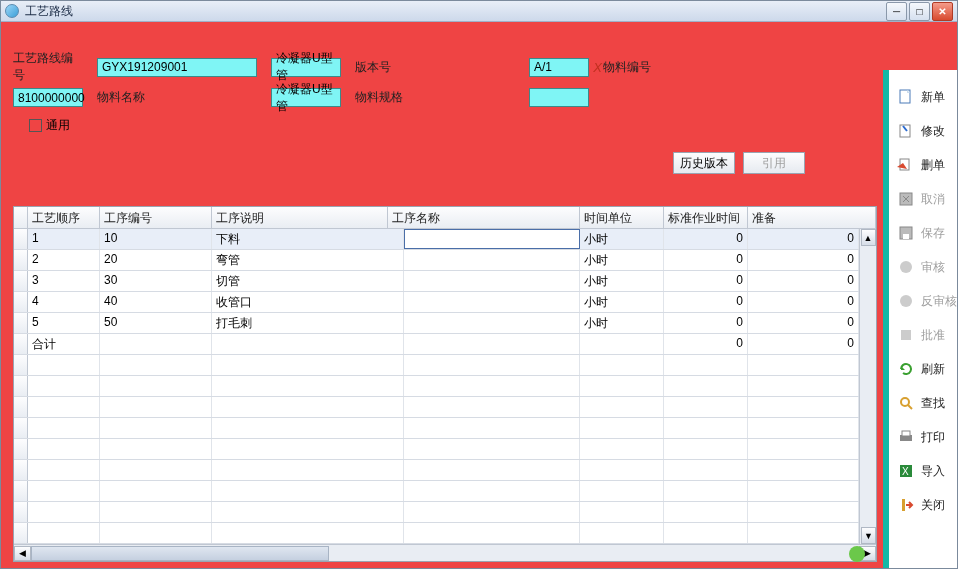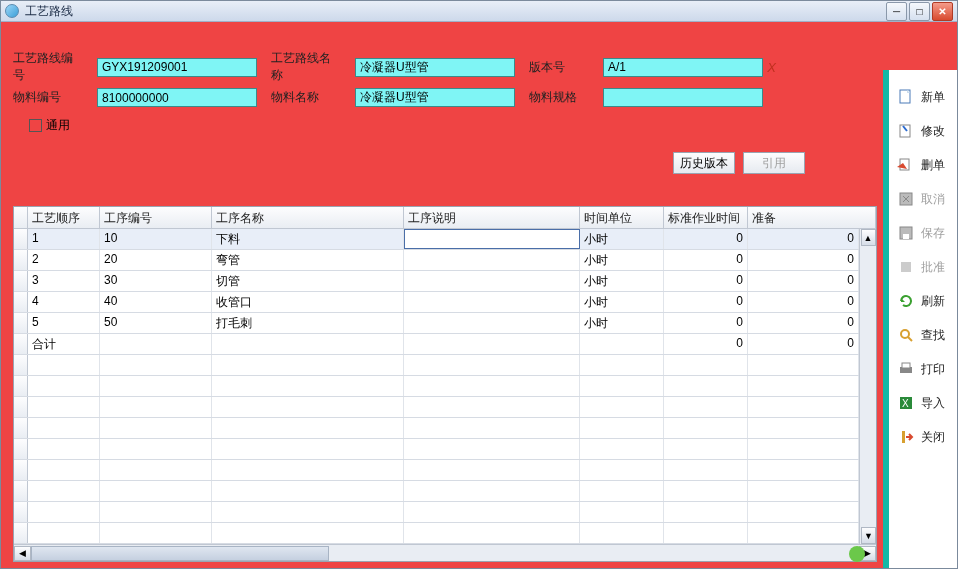--- a/index.html
+++ b/index.html
@@ -61,21 +61,20 @@
       <div class="win-btn close">✕</div>
     </div>
   </div>
   <div class="body">
     <div class="main">
       <div class="form-grid">
         <label>工艺路线编号</label>
         <div class="input">
             <span>GYX191209001</span>
           </div>
-        <label>工艺路线名称</label>
         <div class="input">
             <span>冷凝器U型管</span>
           </div>
         <label>版本号</label>
         <div class="input version">
             <span>A/1</span>
             <span class="clear-x">X</span>
           </div>
 
         <label>物料编号</label>
@@ -100,22 +99,22 @@
       <div class="actions-row">
         <button class="btn">历史版本</button>
         <button class="btn disabled">引用</button>
       </div>
 
       <div class="grid-wrap">
         <div class="grid-head">
           <div class="rowhead"></div>
           <div class="hcell" style="width:72px">工艺顺序</div>
           <div class="hcell" style="width:112px">工序编号</div>
+          <div class="hcell" style="width:176px">工序说明</div>
           <div class="hcell" style="width:192px">工序名称</div>
-          <div class="hcell" style="width:176px">工序说明</div>
           <div class="hcell" style="width:84px">时间单位</div>
           <div class="hcell num" style="width:84px">标准作业时间</div>
           <div class="hcell num" style="flex:1">准备</div>
         </div>
         <div class="grid-inner">
           <div class="grid-body" id="grid-body">
               <div class="grid-row selected">
                 <div class="rowhead"></div>
                 <div class="cell" style="width: 72px;">1</div>
                 <div class="cell" style="width: 112px;">10</div>
@@ -326,20 +325,36 @@
             <svg width="16" height="16">
               <rect x="2" y="2" width="12" height="12" fill="#bbb" stroke="#888"></rect>
               <rect x="5" y="9" width="6" height="5" fill="#fff"></rect>
             </svg>
           </span>
           <span>保存</span>
         </div>
         <div class="sbtn disabled">
           <span class="icon">
             <svg width="16" height="16">
+              <circle cx="8" cy="8" r="6" fill="#ccc"></circle>
+            </svg>
+          </span>
+          <span>审核</span>
+        </div>
+        <div class="sbtn disabled">
+          <span class="icon">
+            <svg width="16" height="16">
+              <circle cx="8" cy="8" r="6" fill="#ccc"></circle>
+            </svg>
+          </span>
+          <span>反审核</span>
+        </div>
+        <div class="sbtn disabled">
+          <span class="icon">
+            <svg width="16" height="16">
               <rect x="3" y="3" width="10" height="10" fill="#ccc"></rect>
             </svg>
           </span>
           <span>批准</span>
         </div>
         <div class="sbtn">
           <span class="icon">
             <svg width="16" height="16">
               <path d="M3 8 A5 5 0 1 1 5 12" fill="none" stroke="#3aa030" stroke-width="2"></path>
               <path d="M3 5 L3 9 L7 9" fill="#3aa030"></path>

